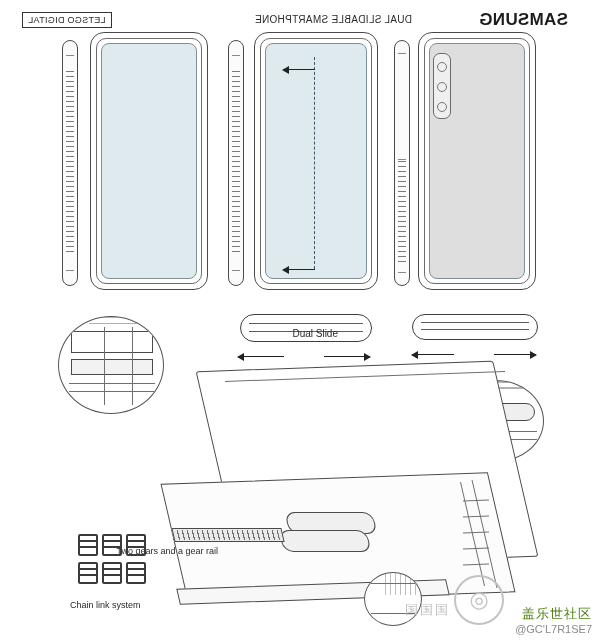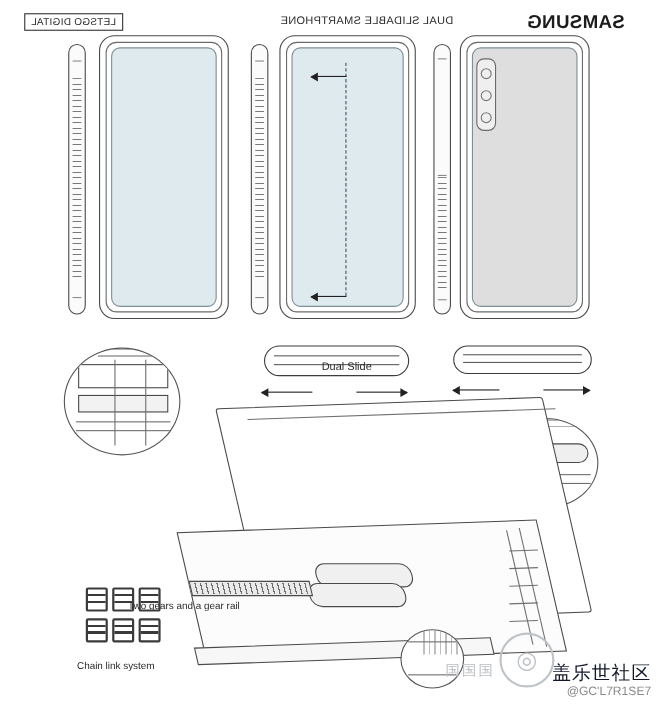--- a/index.html
+++ b/index.html
@@ -129,21 +129,21 @@
   .link{
     width:16px;height:18px;border:2px solid #3a3a3a;border-radius:2px;
     background:
       linear-gradient(to bottom,transparent 0 4px,#3a3a3a 4px 6px,transparent 6px 10px,#3a3a3a 10px 12px,transparent 12px 18px);
   }
   
   .wm{
     position:absolute;right:8px;bottom:6px;text-align:right;
     color:#9aa0a6;
   }
-  .wm .cn{font-size:17px;color:#0f172a;letter-spacing:1px;}
+  .wm .cn{font-size:13px;color:#4d7c0f;letter-spacing:1px;}
   .wm .id{font-size:11px;color:#8a8a8a;}
   .wm-badge{
     position:absolute;right:96px;bottom:16px;width:46px;height:46px;
     border-radius:50%;border:2px solid #bfc4c8;
     display:flex;align-items:center;justify-content:center;
     color:#bfc4c8;font-size:22px;
   }
   .brand{
     position:absolute;font-weight:bold;color:#1c1c1c;
   }

